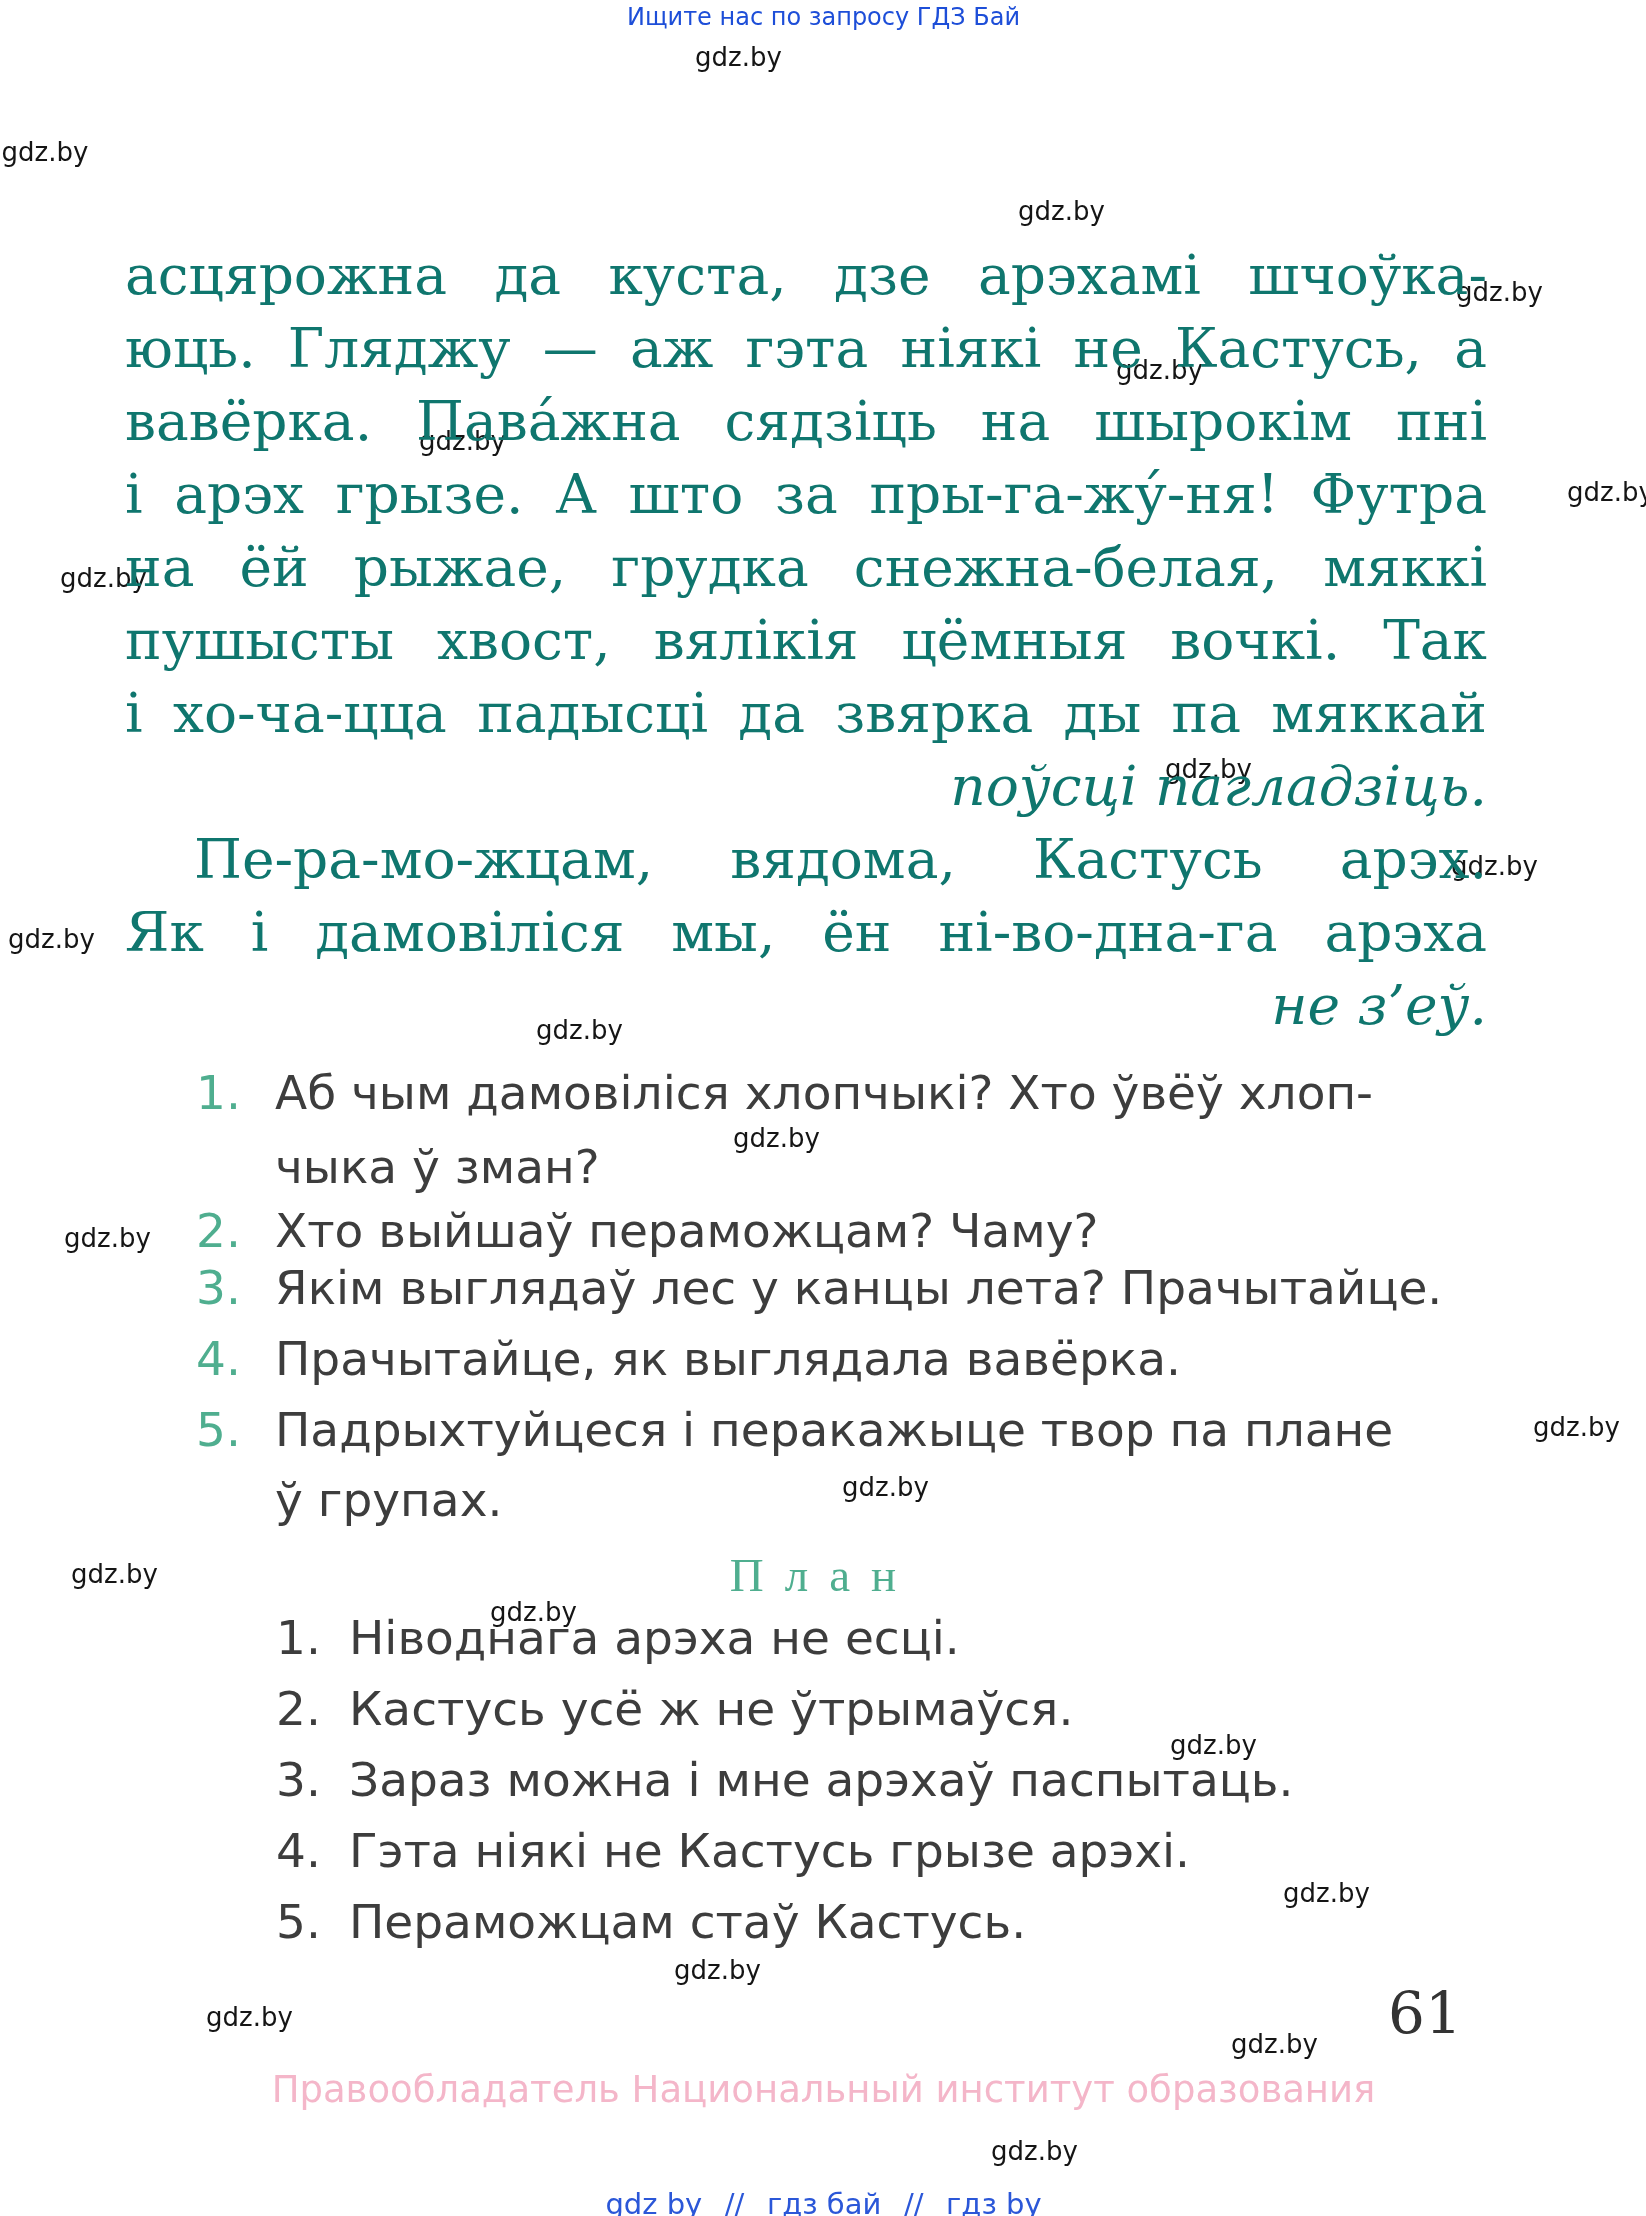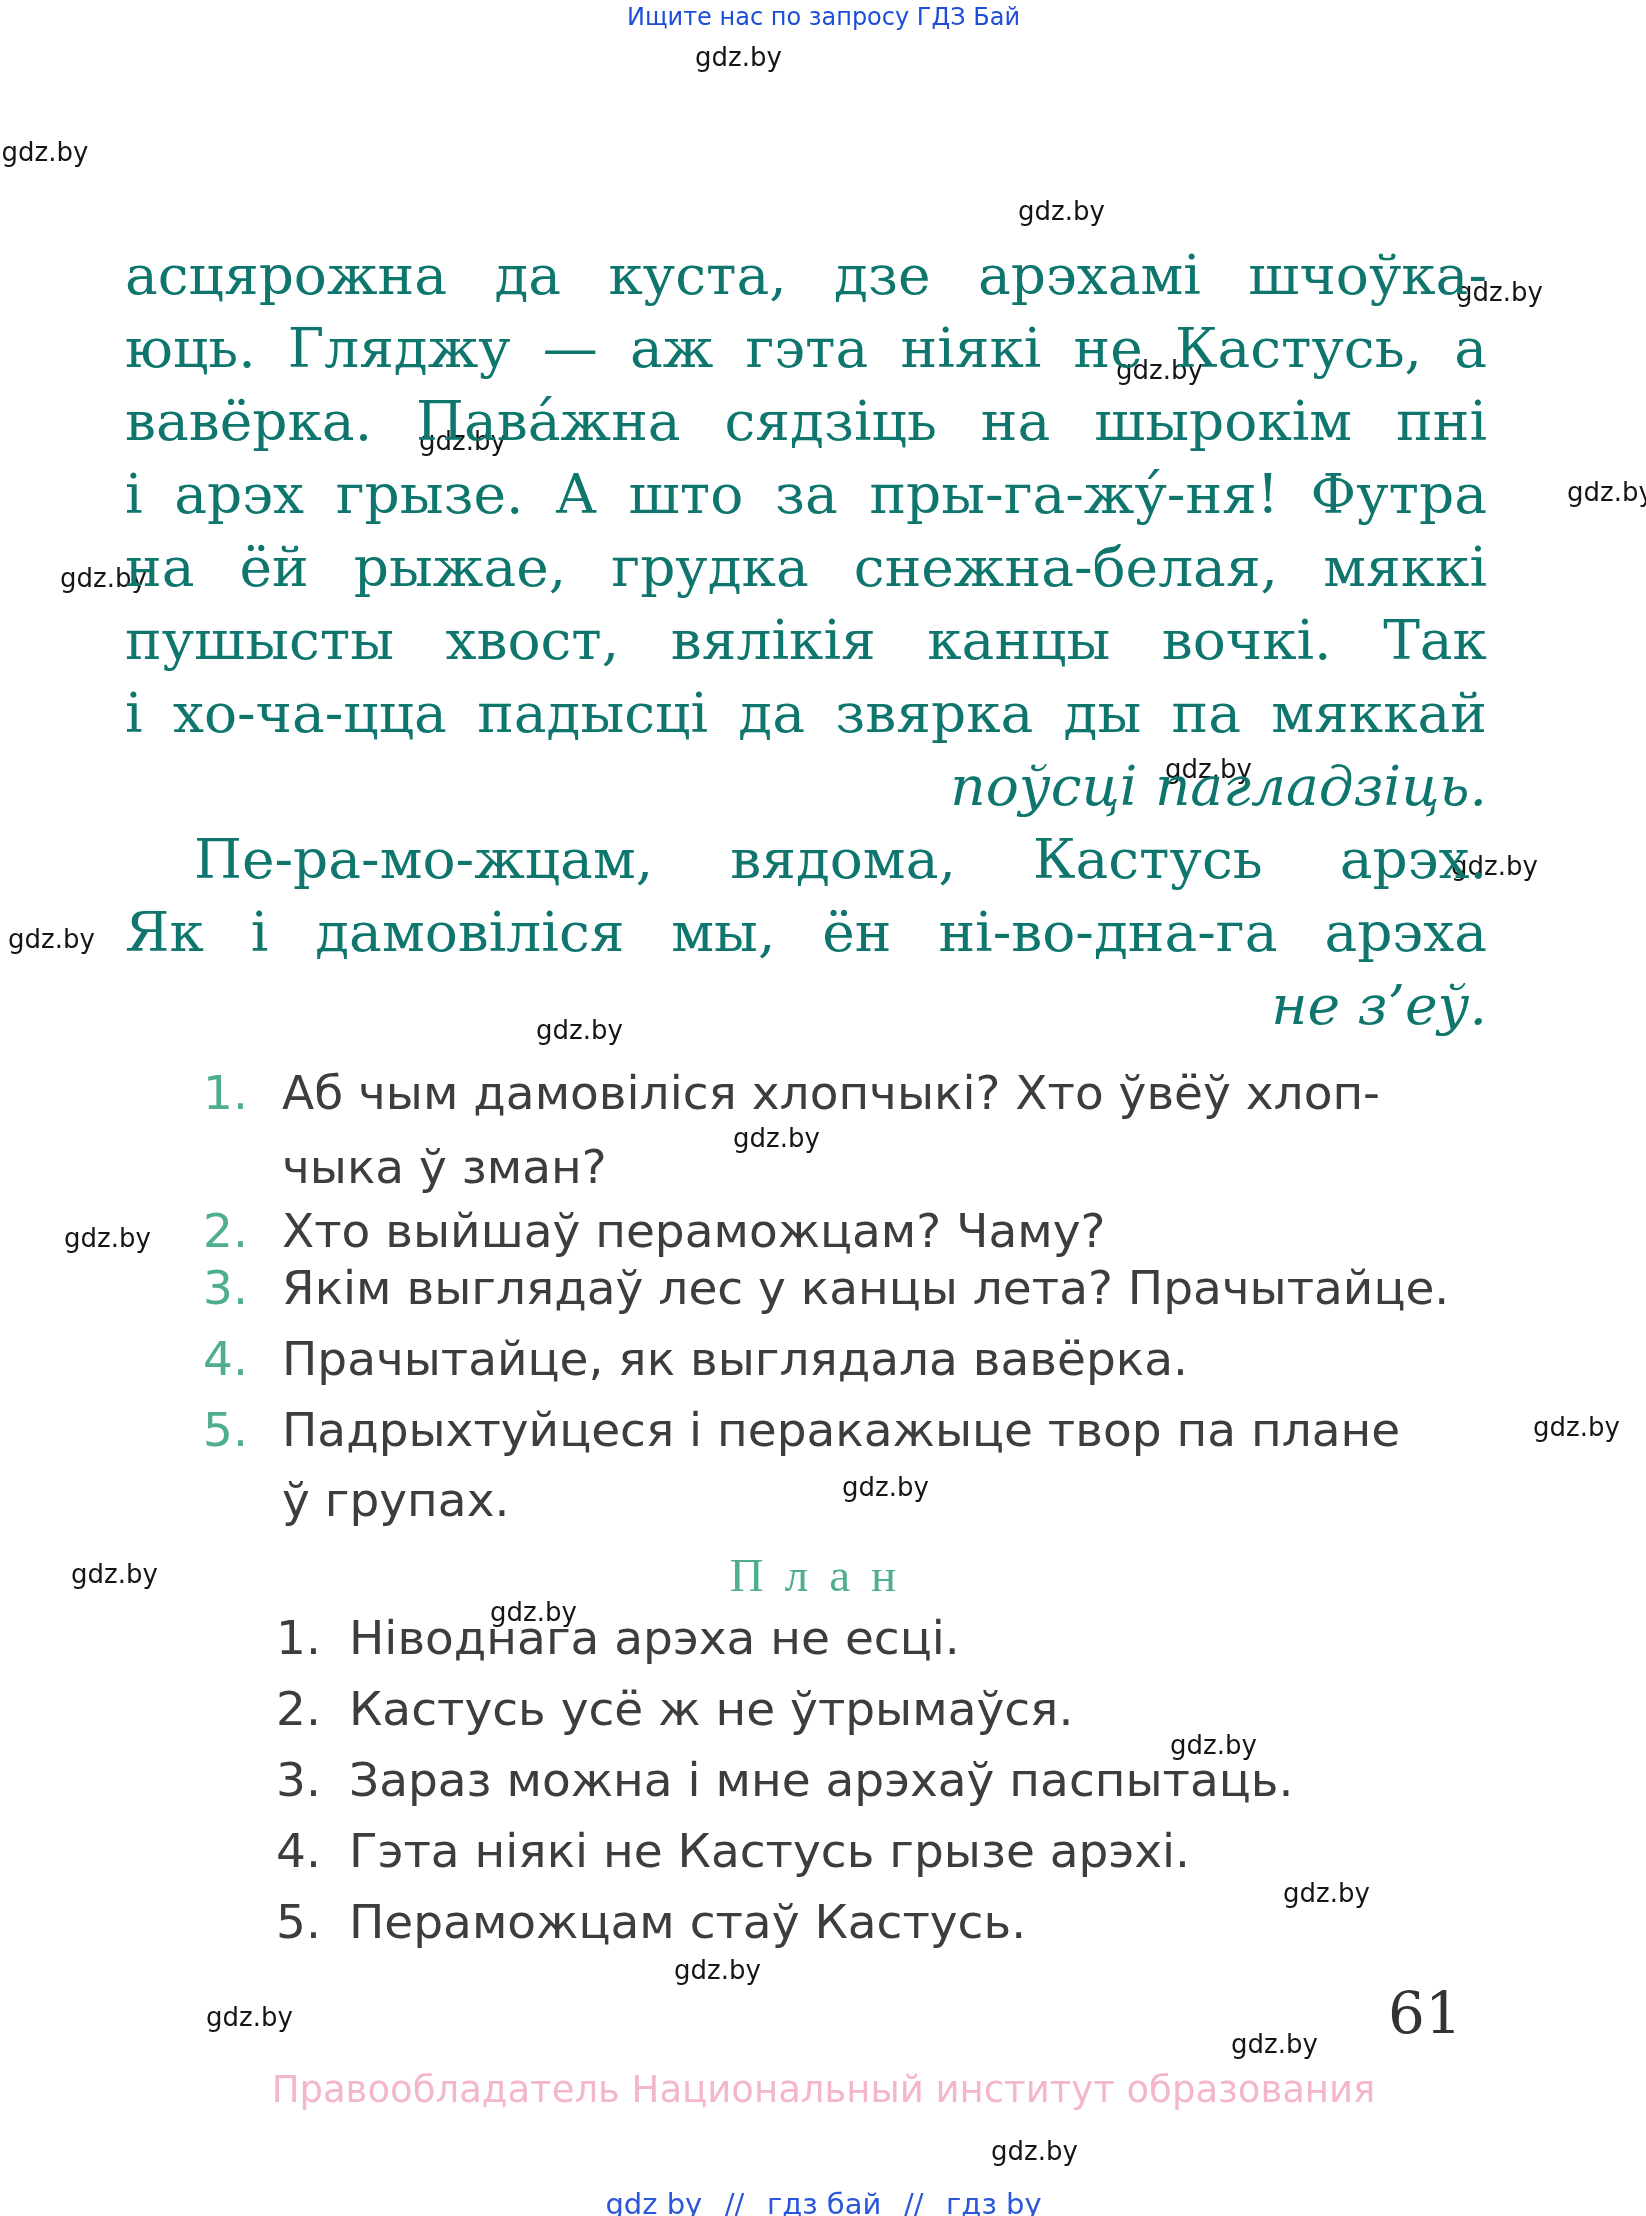--- a/index.html
+++ b/index.html
@@ -12,21 +12,21 @@
   .wm{position:absolute;font-size:26px;color:#151515;font-family:"DejaVu Sans",sans-serif;
       white-space:nowrap;}
   
   .story{position:absolute;left:125px;top:239px;width:1362px;color:#0f766e;
          font-family:"DejaVu Serif",serif;font-size:55px;}
   .s-line{height:73px;line-height:73px;white-space:nowrap;}
   .s-just{text-align:justify;text-align-last:justify;white-space:normal;}
   .s-left{text-align:right;font-style:italic;}
   .s-indent{text-indent:69px;}
   
-  .q-line{position:absolute;left:203px;font-size:47px;line-height:48px;color:#3d3d3d;
+  .q-line{position:absolute;left:196px;font-size:47px;line-height:48px;color:#3d3d3d;
           font-family:"DejaVu Sans",sans-serif;white-space:nowrap;}
   .q-num{display:inline-block;width:79px;color:#4fae8f;}
   
   .plan-title{position:absolute;top:1551px;left:0;width:100%;text-align:center;
               font-size:47px;line-height:48px;color:#4fae8f;letter-spacing:21px;
               font-family:Liberation Serif, serif;}
   .p-line{position:absolute;left:276px;font-size:47px;line-height:48px;color:#3d3d3d;
           font-family:"DejaVu Sans",sans-serif;white-space:nowrap;}
   .p-num{display:inline-block;width:73px;color:#3d3d3d;}
   
@@ -70,21 +70,21 @@
   <div class="wm" style="left:206px;top:2002px">gdz.by</div>
   <div class="wm" style="left:1231px;top:2029px">gdz.by</div>
   <div class="wm" style="left:991px;top:2136px">gdz.by</div>
 
   <div class="story">
     <div class="s-line s-just">асцярожна да куста, дзе арэхамі шчоўка-</div>
     <div class="s-line s-just">юць. Гляджу — аж гэта ніякі не Кастусь, а</div>
     <div class="s-line s-just">вавёрка. Пава́жна сядзіць на шырокім пні</div>
     <div class="s-line s-just">і арэх грызе. А што за пры-га-жу́-ня! Футра</div>
     <div class="s-line s-just">на ёй рыжае, грудка снежна-белая, мяккі</div>
-    <div class="s-line s-just">пушысты хвост, вялікія канцы вочкі. Так</div>
+    <div class="s-line s-just">пушысты хвост, вялікія цёмныя вочкі. Так</div>
     <div class="s-line s-just">і хо-ча-цца падысці да звярка ды па мяккай</div>
     <div class="s-line s-left">поўсці пагладзіць.</div>
     <div class="s-line s-just s-indent">Пе-ра-мо-жцам, вядома, Кастусь арэх.</div>
     <div class="s-line s-just">Як і дамовіліся мы, ён ні-во-дна-га арэха</div>
     <div class="s-line s-left">не з’еў.</div>
   </div>
 
   <div class="q-line" style="top:1069px">
     <span class="q-num">1.</span><span>Аб чым дамовіліся хлопчыкі? Хто ўвёў хлоп-</span>
   </div>

